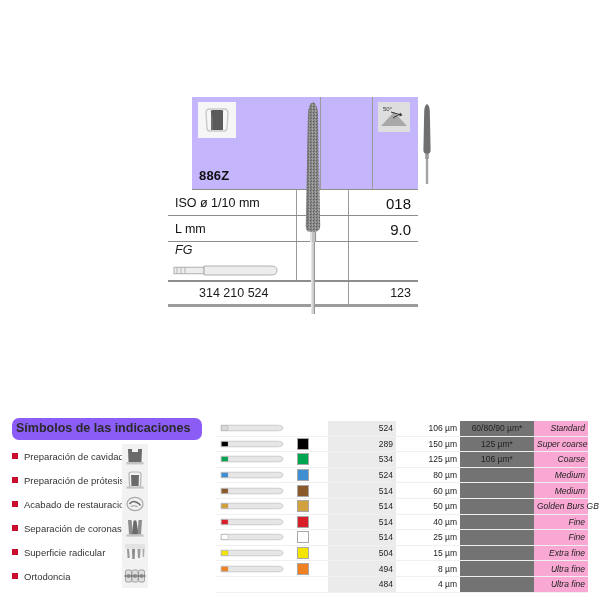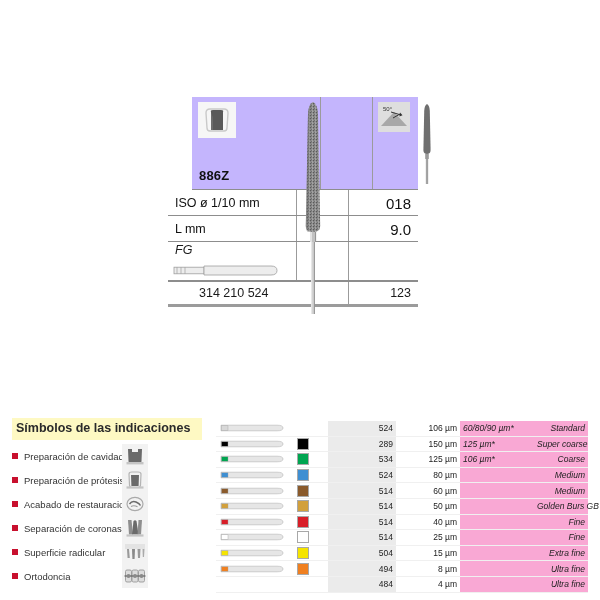--- a/index.html
+++ b/index.html
@@ -169,29 +169,30 @@
     top: 418px;
     width: 190px;
   }
   #granulo-section {
     position: absolute;
     left: 216px;
     top: 418px;
     width: 372px;
   }
   .sec-title {
-    background: #fef9c3;
+    background: #8b5cf6;
     font-size: 12.5px;
     font-weight: bold;
     color: #2a2a2a;
     padding: 3px 4px 4px 4px;
     height: 15px;
     line-height: 15px;
     white-space: nowrap;
     overflow: hidden;
+    border-radius: 7px;
   }
 
   .sym-list { margin-top: 4px; }
   .sym-row {
     position: relative;
     height: 24px;
     display: flex;
     align-items: center;
   }
   .sym-bullet {
@@ -231,21 +232,21 @@
     color: #222;
     padding: 0 3px;
     border-bottom: 1px solid #f0f0f0;
     vertical-align: middle;
     white-space: nowrap;
   }
   .col-bur   { width: 72px; background: #ffffff; }
   .col-swatch{ width: 28px; background: #ffffff; }
   .col-ref   { width: 62px; text-align: right; background: #ebebeb; }
   .col-grit  { width: 58px; text-align: right; background: #ffffff; }
-  .col-alt   { width: 68px; text-align: left; background: #f9a8d4; font-style: italic; }
+  .col-alt   { width: 68px; text-align: center; background: #737373; }
   .col-name  { text-align: right; background: #f9a8d4; padding-left: 5px; font-style: italic; }
 
   .minibur {
     display: block;
     width: 66px;
     height: 8px;
   }
   .swatch-box {
     display: inline-block;
     width: 10px;

